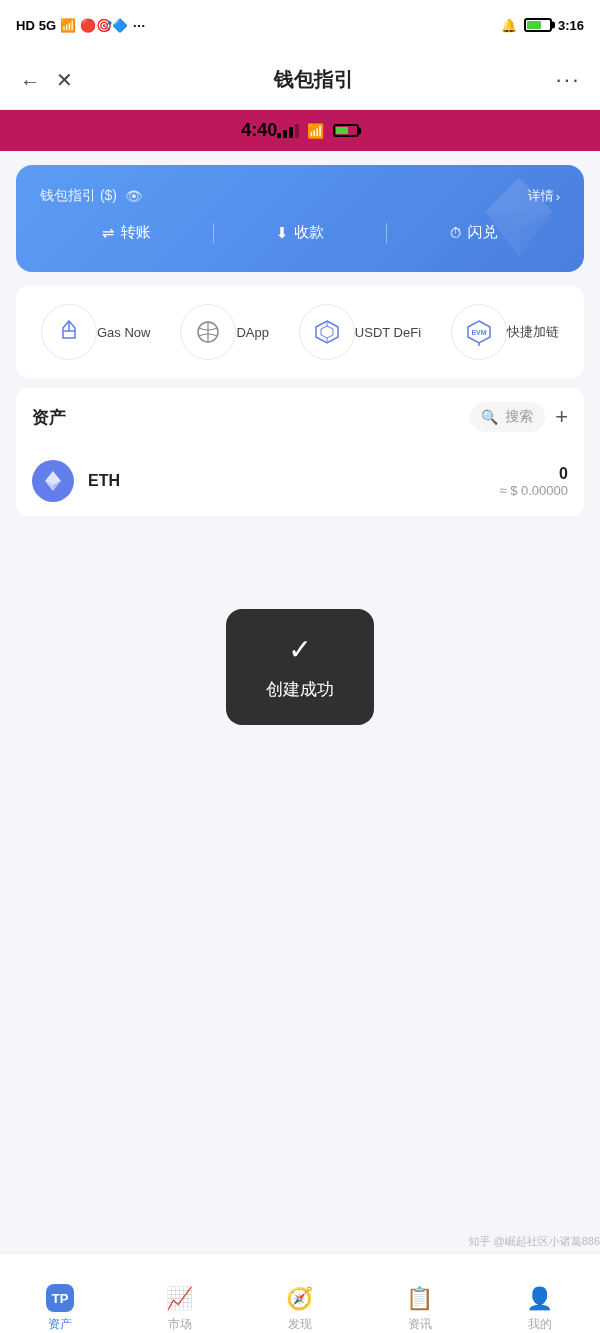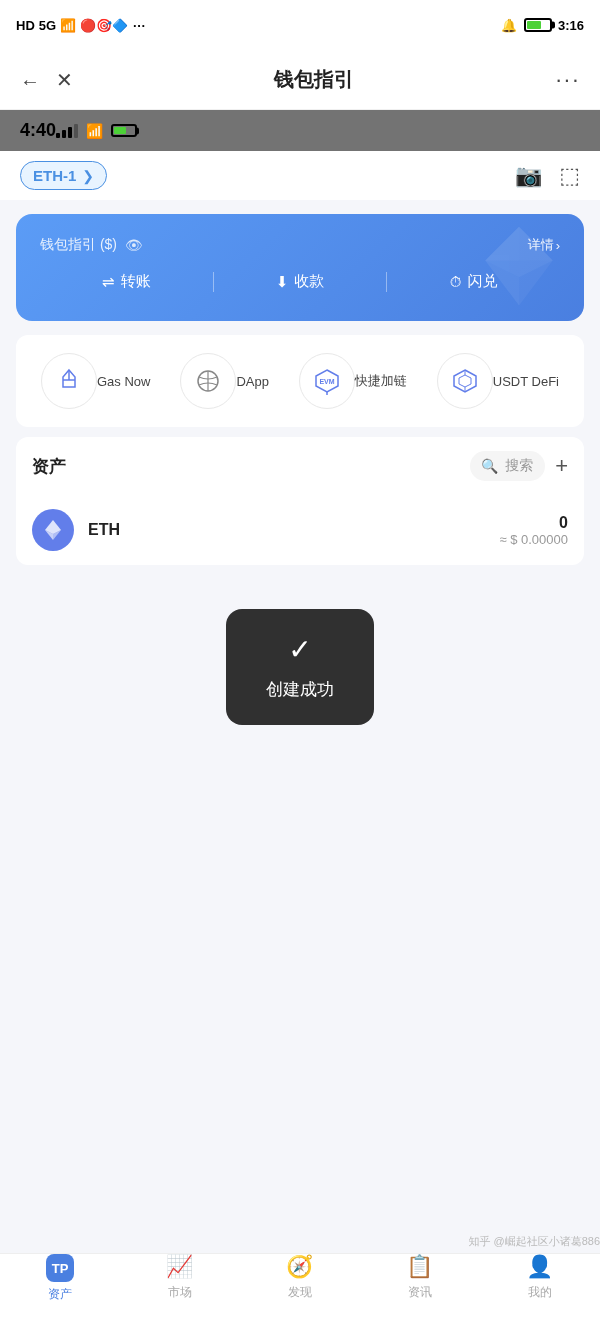--- a/index.html
+++ b/index.html
@@ -84,25 +84,25 @@
     
     .app-content {
       width: 100%;
       background: #f5f6fa;
       height: calc(1333px - 50px - 60px - 80px);
       overflow: hidden;
     }
 
     
     .inner-status {
-      background: #737373;
+      background: #be185d;
       padding: 10px 20px;
       display: flex;
       align-items: center;
-      justify-content: flex-start;
+      justify-content: center;
     }
     .inner-time { font-size: 18px; font-weight: 700; color: #000; }
     .inner-icons { display: flex; align-items: center; gap: 8px; }
     .signal-bars { display: flex; align-items: flex-end; gap: 2px; }
     .bar { background: #000; border-radius: 1px; width: 4px; }
     .bar1 { height: 5px; }
     .bar2 { height: 8px; }
     .bar3 { height: 11px; }
     .bar4 { height: 14px; opacity: 0.3; }
     .wifi-icon { font-size: 14px; }
@@ -311,21 +311,21 @@
 
     
     .bottom-tab {
       position: absolute;
       bottom: 0;
       width: 100%;
       height: 80px;
       background: #fff;
       border-top: 1px solid #eee;
       display: flex;
-      align-items: flex-start;
+      align-items: flex-end;
       justify-content: space-around;
     }
     .tab-item {
       display: flex;
       flex-direction: column;
       align-items: center;
       gap: 4px;
       cursor: pointer;
       flex: 1;
     }
@@ -397,30 +397,20 @@
         <div class="bar bar3"></div>
         <div class="bar bar4"></div>
       </div>
       <span class="wifi-icon">📶</span>
       <div class="inner-battery">
         <div class="inner-battery-fill"></div>
       </div>
     </div>
   </div>
 
-  <div class="top-bar">
-    <div class="eth-badge">
-      <span class="eth-badge-text">ETH-1</span>
-      <span class="eth-chevron">❯</span>
-    </div>
-    <div class="top-bar-icons">
-      <span class="top-bar-icon">📷</span>
-      <span class="top-bar-icon">⬚</span>
-    </div>
-  </div>
 
   <div class="asset-card">
 
     <div class="asset-card-bg">
       <svg class="eth-diamond" viewBox="0 0 80 80" fill="none" xmlns="http://www.w3.org/2000/svg">
         <polygon points="40,5 70,35 40,50 10,35" fill="rgba(255,255,255,0.35)"></polygon>
         <polygon points="40,50 70,35 40,75" fill="rgba(255,255,255,0.2)"></polygon>
         <polygon points="40,50 10,35 40,75" fill="rgba(255,255,255,0.28)"></polygon>
         <polygon points="40,5 70,35 40,35" fill="rgba(255,255,255,0.1)"></polygon>
         <polygon points="40,5 10,35 40,35" fill="rgba(255,255,255,0.15)"></polygon>
@@ -473,36 +463,36 @@
           <path d="M5,10 Q14,14 23,10" stroke="#888" stroke-width="1.2" fill="none"></path>
           <path d="M5,18 Q14,14 23,18" stroke="#888" stroke-width="1.2" fill="none"></path>
         </svg>
       </div>
       <span class="quick-label">DApp</span>
     </div>
     <div class="quick-item">
       <div class="quick-icon-circle">
         <svg width="28" height="28" viewBox="0 0 28 28" fill="none">
           <polygon points="14,3 25,9 25,19 14,25 3,19 3,9" stroke="#627eea" stroke-width="1.5" fill="none"></polygon>
-          <text x="14" y="17" text-anchor="middle" font-size="7" font-weight="700" fill="#627eea">EVM</text>
-          <line x1="14" y1="25" x2="14" y2="28" stroke="#627eea" stroke-width="1.5"></line>
+          <polygon points="14,8 20,11 20,17 14,20 8,17 8,11" stroke="#627eea" stroke-width="1" fill="none"></polygon>
+          <line x1="14" y1="3" x2="14" y2="8" stroke="#627eea" stroke-width="1"></line>
+          <line x1="14" y1="20" x2="14" y2="25" stroke="#627eea" stroke-width="1"></line>
         </svg>
       </div>
-      <span class="quick-label">快捷加链</span>
+      <span class="quick-label">USDT DeFi</span>
     </div>
     <div class="quick-item">
       <div class="quick-icon-circle">
         <svg width="28" height="28" viewBox="0 0 28 28" fill="none">
           <polygon points="14,3 25,9 25,19 14,25 3,19 3,9" stroke="#627eea" stroke-width="1.5" fill="none"></polygon>
-          <polygon points="14,8 20,11 20,17 14,20 8,17 8,11" stroke="#627eea" stroke-width="1" fill="none"></polygon>
-          <line x1="14" y1="3" x2="14" y2="8" stroke="#627eea" stroke-width="1"></line>
-          <line x1="14" y1="20" x2="14" y2="25" stroke="#627eea" stroke-width="1"></line>
+          <text x="14" y="17" text-anchor="middle" font-size="7" font-weight="700" fill="#627eea">EVM</text>
+          <line x1="14" y1="25" x2="14" y2="28" stroke="#627eea" stroke-width="1.5"></line>
         </svg>
       </div>
-      <span class="quick-label">USDT DeFi</span>
+      <span class="quick-label">快捷加链</span>
     </div>
   </div>
 
   <div class="assets-section">
     <div class="assets-header">
       <span class="assets-title">资产</span>
       <div class="assets-right">
         <div class="search-box">
           <span>🔍</span>
           <span>搜索</span>

